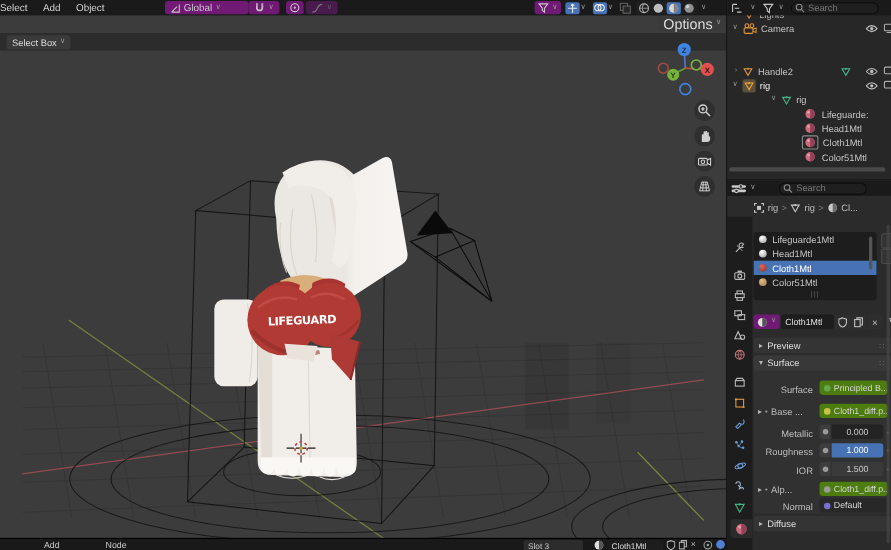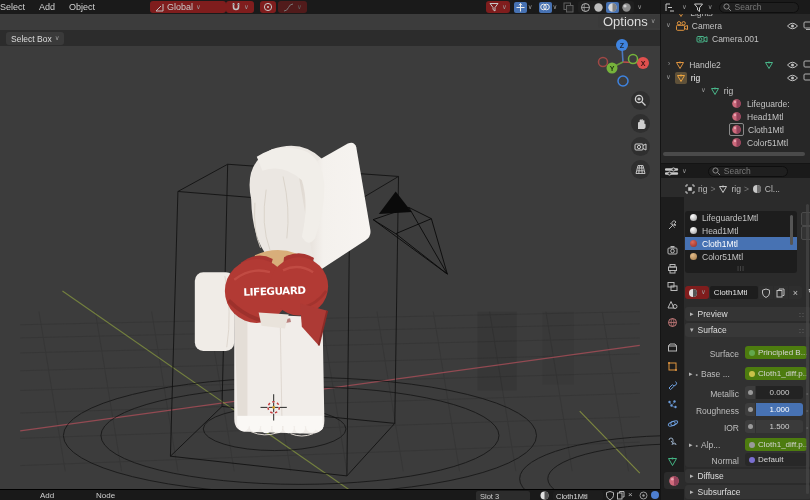--- a/index.html
+++ b/index.html
@@ -1,20 +1,20 @@
 <!DOCTYPE html>
 <html><head>
 <meta charset="utf-8">
 <style>
   html,body{margin:0;padding:0}
   body{width:810px;height:500px;overflow:hidden;position:relative;background:#3c3c3c;
        font-family:"Liberation Sans",sans-serif;color:#c8c8c8;font-size:9px;}
   .abs{position:absolute}
   .car{font-size:6.5px;color:#9a9a9a;line-height:1}
-  .chip{display:flex;align-items:center;gap:3px;background:#7f1d1d;border-radius:3px;padding:0 5px;height:12px}
+  .chip{display:flex;align-items:center;gap:3px;background:#701a75;border-radius:3px;padding:0 5px;height:12px}
   .menu{color:#d2d2d2;font-size:9px;padding:0 7px;line-height:14px}
   .hdr{background:#1a1a1a;height:14px;display:flex;align-items:center}
   .srch{background:#1f1f1f;border:1px solid #0e0e0e;border-radius:7px;height:11px;width:80px;
         color:#bbb;font-size:8.5px;padding:0 4px 0 15px;outline:none;box-sizing:border-box;
         font-family:"Liberation Sans",sans-serif}
   .srch::placeholder{color:#787878}
   .olrow{position:absolute;left:0;width:150px;height:13px;display:flex;align-items:center;font-size:8.5px;color:#c3c3c3}
   .olrow .nm{white-space:nowrap}
   .tabico{position:absolute;left:3px;width:17px;height:17px;display:flex;align-items:center;justify-content:center}
   .prow{position:absolute;display:flex;align-items:center;font-size:8.5px}
@@ -292,28 +292,20 @@
     <span class="nm" style="margin-left:4px">Camera</span>
     <svg width="11" height="8" style="position:absolute;left:126px">
       <path d="M.5,4 Q5.5,-1.5 10.5,4 Q5.5,9.5 .5,4 Z" fill="none" stroke="#c0c0c0"></path>
         <circle cx="5.5" cy="4" r="1.5" fill="#c0c0c0"></circle>
       </svg>
     <svg width="11" height="9" style="position:absolute;left:142px">
       <rect x="1" y="1" width="9" height="6" rx="1" stroke="#b0b0b0" fill="none"></rect>
         <path d="M3,8.5 h5" stroke="#b0b0b0"></path>
       </svg>
   </div>
-  <div class="olrow" style="top:32px">
-    <svg width="12" height="9" style="margin-left:35px">
-      <rect x="1" y="2.5" width="7" height="5.5" rx="1" stroke="#49b68a" fill="none"></rect>
-      <circle cx="4.4" cy="5.2" r="1.5" stroke="#49b68a" fill="none"></circle>
-      <path d="M8,4 L11,2.8 V7.8 L8,6.6" stroke="#49b68a" fill="none"></path>
-      </svg>
-    <span class="nm" style="margin-left:4px">Camera.001</span>
-  </div>
   <div class="olrow" style="top:58px">
     <span style="margin-left:7px" class="car">›</span>
     <svg width="10" height="10" style="margin-left:5px">
       <path d="M1.5,2.5 H8.5 L5,8.5 Z" stroke="#e0953f" fill="none"></path>
         <circle cx="5" cy="2.5" r="1" fill="#e0953f"></circle>
       </svg>
     <span class="nm" style="margin-left:4px">Handle2</span>
     <svg width="10" height="10" style="position:absolute;left:103px">
       <path d="M1.5,2.5 H8.5 L5,8.5 Z" stroke="#49b68a" fill="none"></path>
         <circle cx="5" cy="2.5" r="1" fill="#49b68a"></circle>
@@ -651,24 +643,20 @@
 
   <div class="plabel" style="left:24px;top:292px">Normal</div>
   <div class="vchip" style="left:84px;top:289px;width:62px;background:#282828">
     <span class="dot" style="width:6px;height:6px;background:#7a6fd0"></span>
     <span>Default</span>
   </div>
 
   <div class="phead" style="left:24px;top:305px;width:126px">
     <span class="tri">▸</span>
       <span>Diffuse</span>
-  </div>
-  <div class="phead" style="left:24px;top:321px;width:126px">
-    <span class="tri">▸</span>
-      <span>Subsurface</span>
   </div>
 
   <div style="position:absolute;right:1px;top:40px;width:3px;height:290px;background:#474747;border-radius:2px;opacity:.7"></div>
 </div>
 
 <div class="abs" style="left:0;top:489px;width:660px;height:11px;background:#191919;border-top:1px solid #000;overflow:hidden">
 
   <span style="position:absolute;left:40px;top:1px;font-size:8px;color:#cfcfcf">Add</span>
   <span style="position:absolute;left:96px;top:1px;font-size:8px;color:#cfcfcf">Node</span>
   <span style="position:absolute;left:476px;top:1px;width:54px;height:10px;background:#2c2c2c;border-radius:2px;font-size:7.5px;color:#ccc;display:flex;align-items:center;padding-left:4px;box-sizing:border-box">Slot 3</span>

